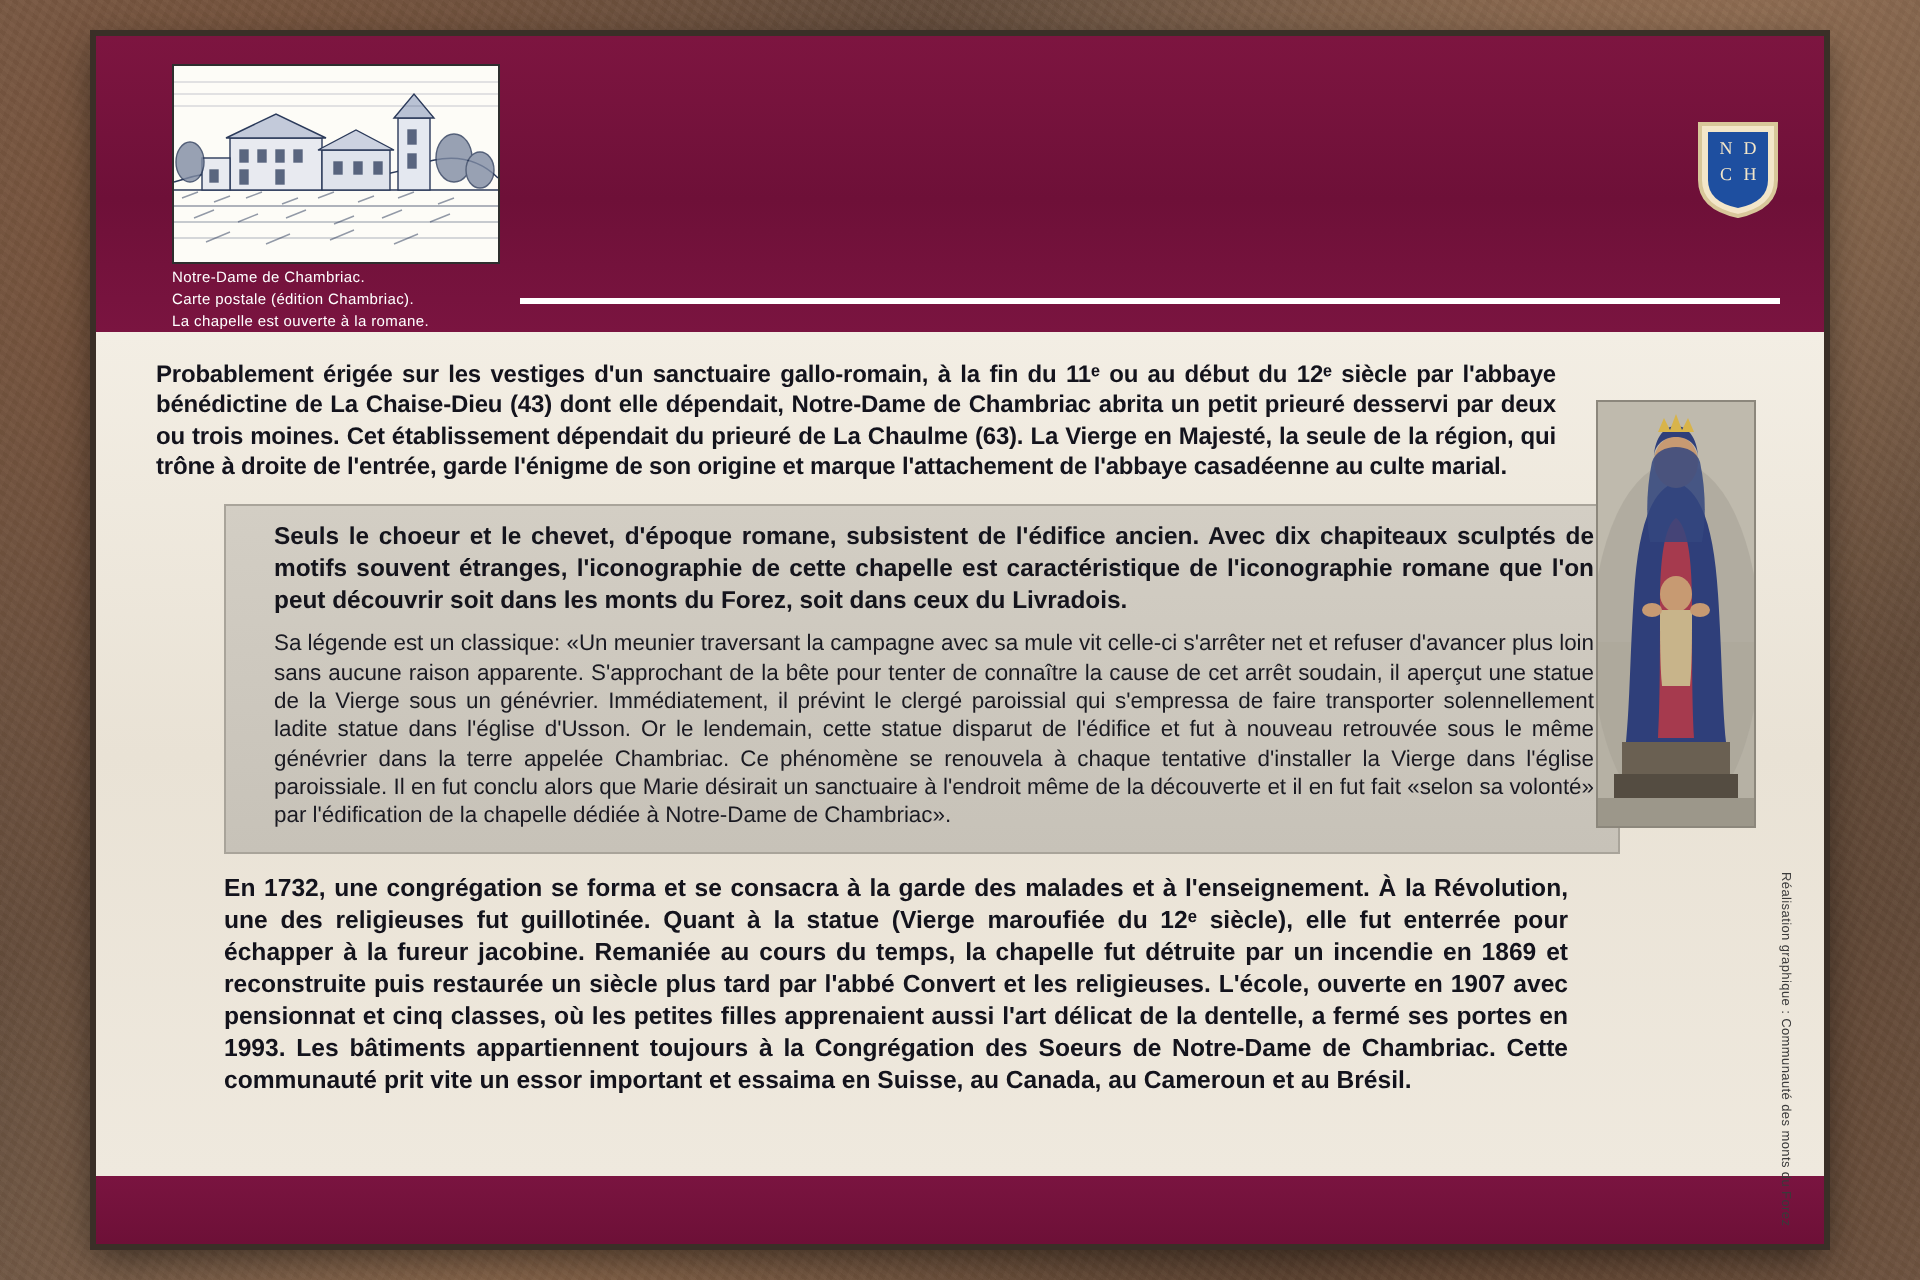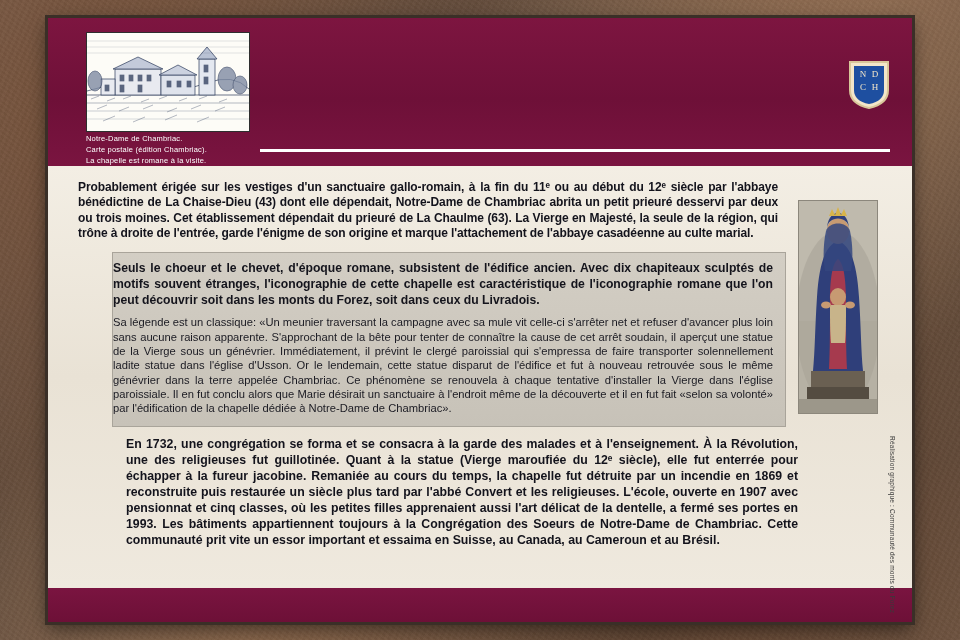--- a/index.html
+++ b/index.html
@@ -77,33 +77,33 @@
     text-align:justify;width:700px;
     letter-spacing:-.1px;
   }
   .intro p{margin:0 0 0 0;}
 
   .midblock{
     margin-top:10px;margin-left:34px;width:660px;
     background:#cfcac0;
     background:linear-gradient(180deg,#d3cec4 0%,#c7c2b8 100%);
     border:1px solid #a9a49a;
-    padding:8px 12px 10px 0;
+    padding:8px 12px 10px 24px;
   }
   .midblock .b1{
     font-family:"Liberation Sans", sans-serif;
     font-size:12.2px;line-height:1.3;font-weight:bold;color:#14141c;text-align:justify;
   }
   .midblock .b2{
     margin-top:7px;
     font-family:"Liberation Sans", sans-serif;
     font-size:11.2px;line-height:1.28;color:#1a1a22;text-align:justify;
   }
   .tail{
-    margin-top:10px;margin-left:48px;width:672px;
+    margin-top:10px;margin-left:34px;width:672px;
     font-family:"Liberation Sans", sans-serif;
     font-size:12.3px;line-height:1.3;font-weight:bold;color:#13131c;text-align:justify;
   }
 
   
   .statue{
     position:absolute;right:34px;top:34px;width:78px;height:212px;
     background:#b9b4a8;border:1px solid #8c877c;overflow:hidden;
   }
   .statue svg{display:block;}
@@ -181,21 +181,21 @@
             <g opacity=".18">
               <path d="M0 8 H162 M0 14 H162 M0 20 H162"></path>
             </g>
           </g>
         </svg>
       </div>
 
       <div class="engraving-caption">
         <span style="white-space:pre-line">Notre-Dame de Chambriac.
 Carte postale (édition Chambriac).
-La chapelle est romane à la visite.</span>
+La chapelle est ouverte à la romane.</span>
       </div>
 
       <div class="title">
       </div>
       <div class="title-rule"></div>
 
       <div class="crest">
         <svg width="42" height="50" viewBox="0 0 42 50">
           <path d="M2 2 H40 V30 Q40 44 21 48 Q2 44 2 30 Z" fill="#f3e6c9" stroke="#d8c79a" stroke-width="2"></path>
           <path d="M6 6 H36 V30 Q36 41 21 44 Q6 41 6 30 Z" fill="#1e4fa0"></path>

